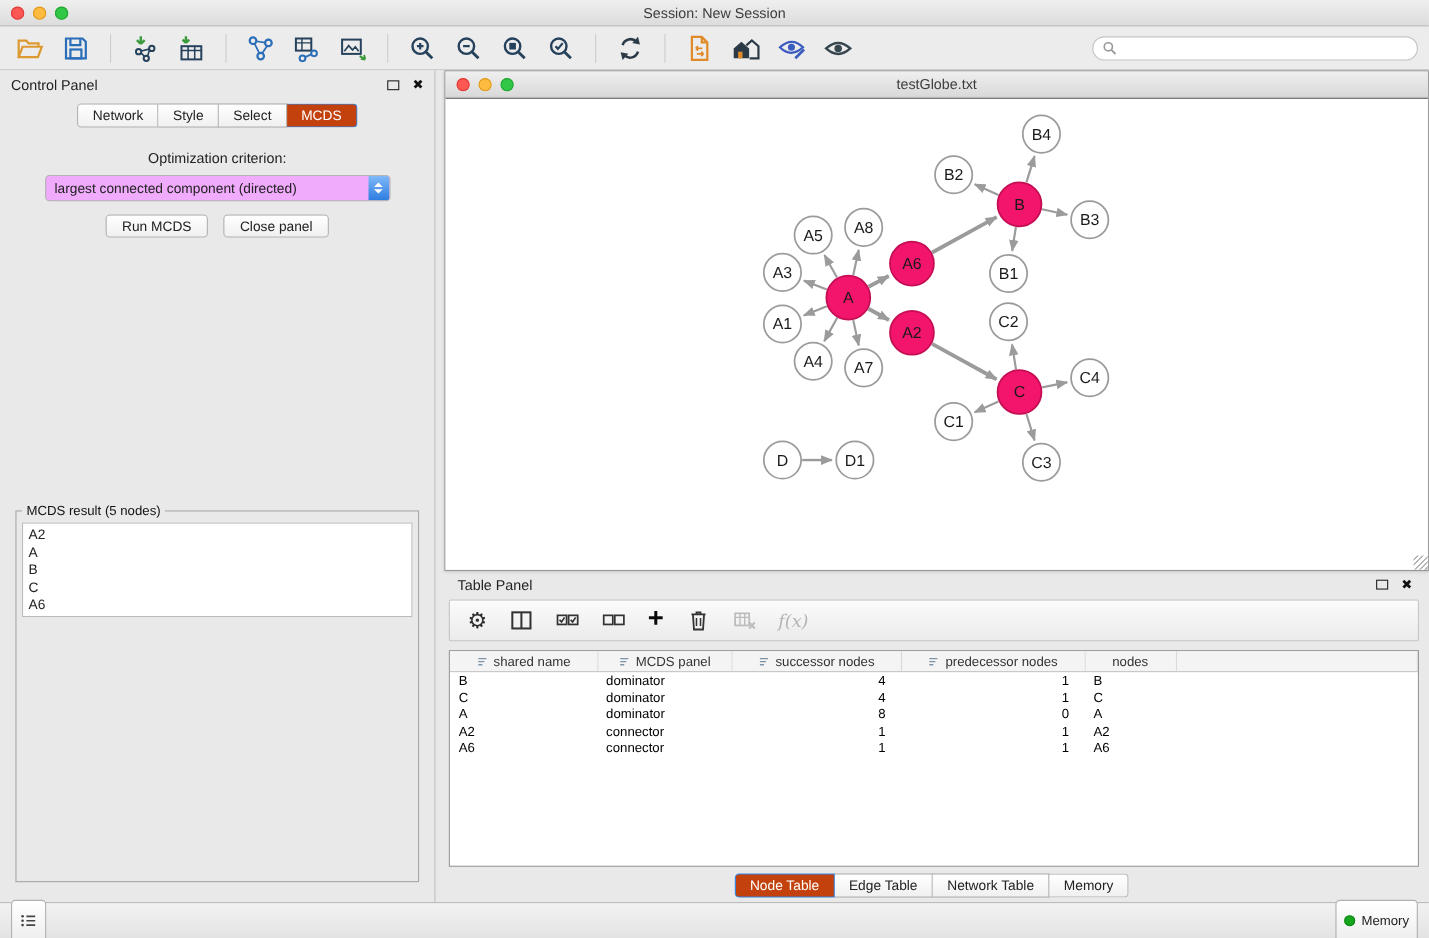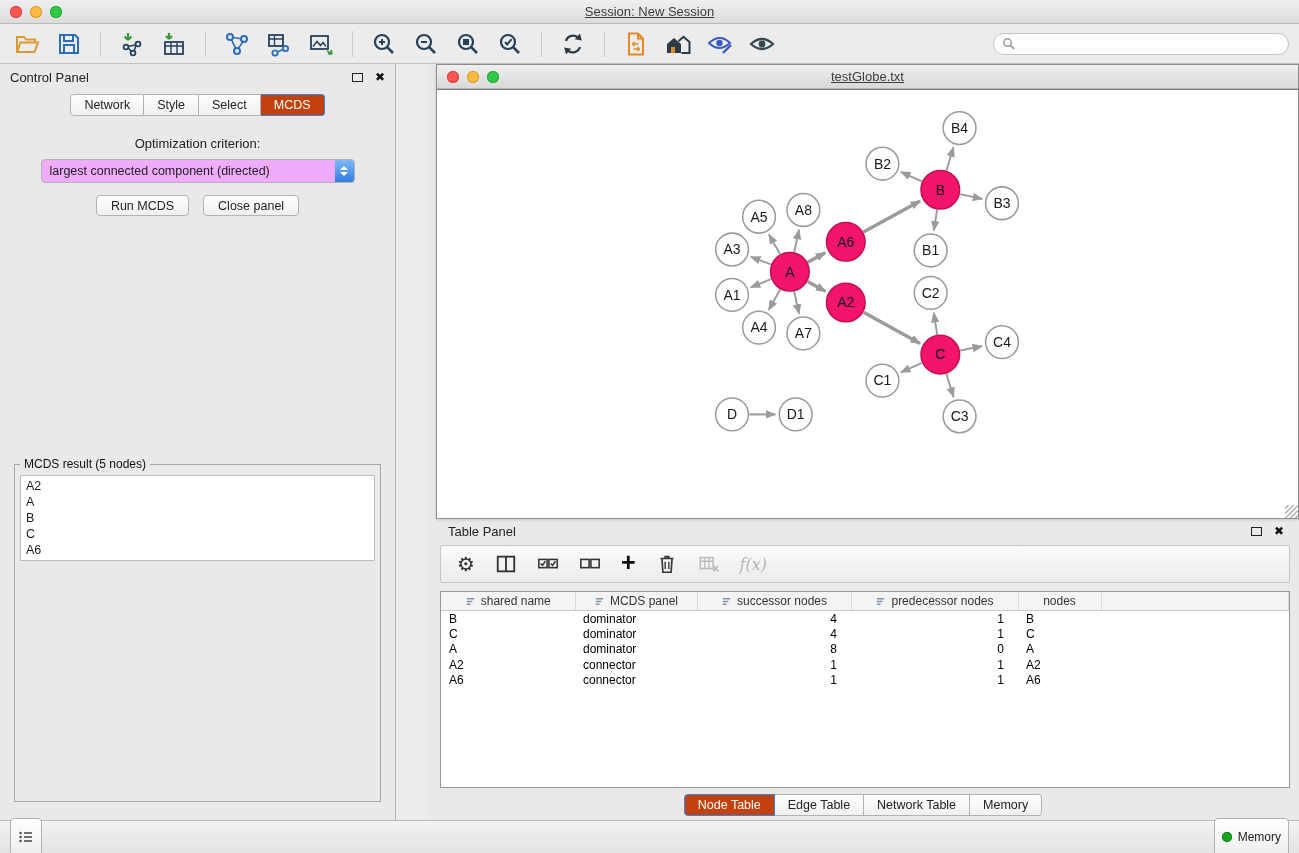--- a/index.html
+++ b/index.html
@@ -8,34 +8,34 @@
   .app { width:1299px; height:853px; display:flex; flex-direction:column; }
 
   
   .titlebar { height:24px; flex:0 0 24px; background:linear-gradient(#efefef,#dcdcdc);
     border-bottom:1px solid #b9b9b9; position:relative; display:flex; align-items:center; }
   .traffic { display:flex; gap:8px; padding-left:10px; z-index:2; }
   .dot { width:12px; height:12px; border-radius:50%; }
   .dot.red { background:#fc5753; box-shadow:inset 0 0 0 1px #df3e3a; }
   .dot.yellow { background:#fdbc40; box-shadow:inset 0 0 0 1px #de9b22; }
   .dot.green { background:#33c748; box-shadow:inset 0 0 0 1px #23a734; }
-  .tb-title { position:absolute; left:0; right:0; text-align:center; font-size:13px; color:#3d3d3d;text-decoration:underline; }
+  .tb-title { position:absolute; left:0; right:0; text-align:center; font-size:13px; color:#3d3d3d; }
 
   
   .toolbar { height:40px; flex:0 0 40px; display:flex; align-items:center;
     padding:0 10px; gap:8px; background:#ececec; border-bottom:1px solid #c2c2c2; }
   .tool { width:34px; height:30px; display:flex; align-items:center; justify-content:center; border-radius:4px; }
   .tool svg { width:26px; height:26px; }
   .sep { width:1px; height:26px; background:#cccccc; margin:0 6px; flex:0 0 1px; }
   .search { margin-left:auto; width:296px; height:22px; border:1px solid #c3c3c3; border-radius:12px;
     background:#fff; display:flex; align-items:center; padding:0 8px; gap:5px; }
   .search input { border:none; outline:none; flex:1; font-size:12px; font-family:inherit; background:transparent; }
 
   
-  .main { flex:1; display:flex; min-height:0;gap:32px; }
+  .main { flex:1; display:flex; min-height:0; }
 
   
   .control-panel { width:396px; flex:0 0 396px; background:#e9e9e9;
     border-right:1px solid #b5b5b5; display:flex; flex-direction:column; }
   .cp-header { height:26px; flex:0 0 26px; display:flex; align-items:center; padding:0 10px; font-size:13px; }
   .panel-icons { margin-left:auto; display:flex; align-items:center; gap:12px; }
   .float-ic { width:11px; height:9px; border:1.5px solid #222; display:inline-block; }
   .close-x { font-family:"DejaVu Sans",sans-serif; font-size:12px; font-weight:bold; color:#111; line-height:1; }
   .cp-tabs { display:flex; justify-content:center; margin-top:4px; flex:0 0 auto; }
   .seg-tab { padding:3px 13px; font-size:12.5px; color:#222; background:linear-gradient(#ffffff,#f0f0f0);

